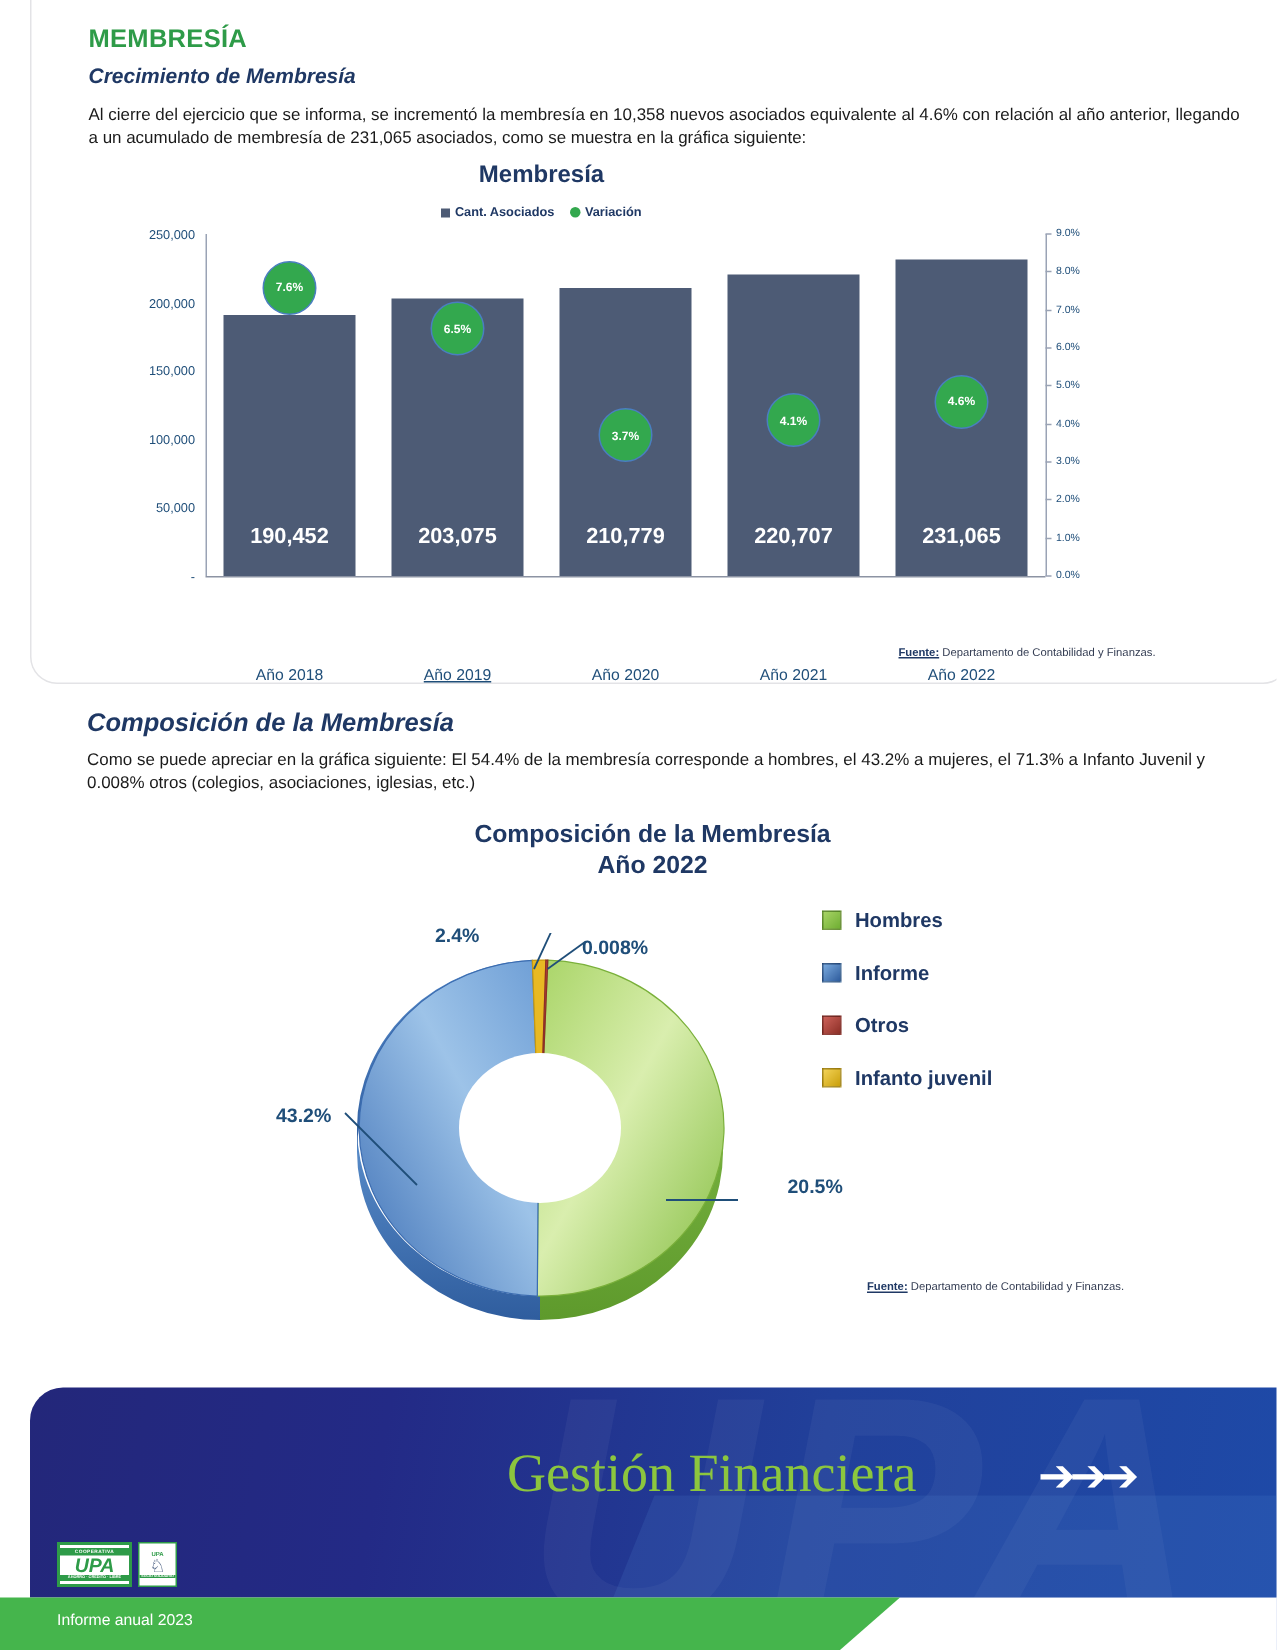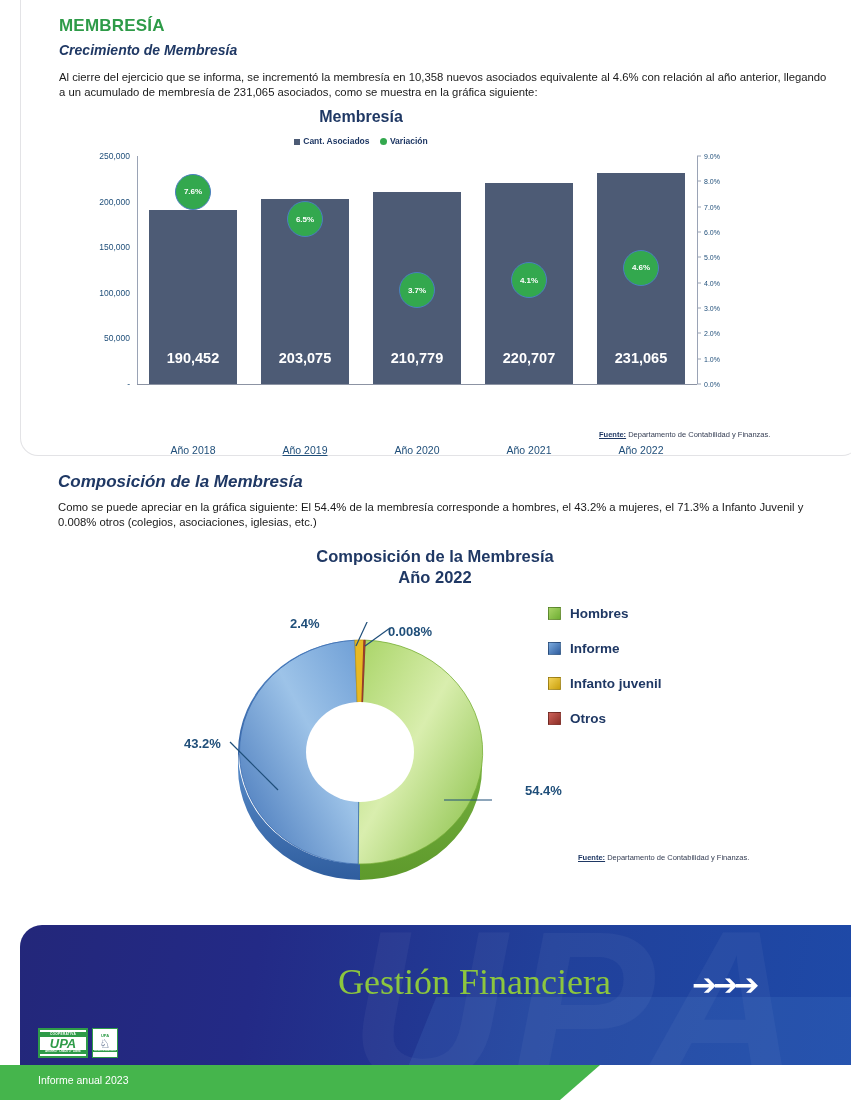--- a/index.html
+++ b/index.html
@@ -302,21 +302,21 @@
 
   <div class="chart2">
     <div class="ch2-title">
       <div>Composición de la Membresía</div>
       <div>Año 2022</div>
     </div>
 
     <span class="lbl" style="left:110px; top:70px;">2.4%</span>
     <span class="lbl" style="left:208px; top:78px;">0.008%</span>
     <span class="lbl" style="left:4px;   top:190px;">43.2%</span>
-    <span class="lbl" style="left:345px; top:237px;">54.4%</span>
+    <span class="lbl" style="left:345px; top:237px;">20.5%</span>
 
     <div class="donut-wrap">
       <svg width="280" height="270" viewBox="0 0 280 270">
         <defs>
           <linearGradient id="gGreen" x1="0" y1="0" x2="1" y2="1">
             <stop offset="0%" stop-color="#a8d466"></stop>
             <stop offset="45%" stop-color="#d9eeae"></stop>
             <stop offset="100%" stop-color="#84bd41"></stop>
           </linearGradient>
           <linearGradient id="gGreenSide" x1="0" y1="0" x2="0" y2="1">
@@ -361,26 +361,26 @@
     <div class="legend2">
       <div class="row">
         <span class="sw" style="background:linear-gradient(135deg,#a8d466,#6fae33);"></span>
         <span class="tx">Hombres</span>
       </div>
       <div class="row">
         <span class="sw" style="background:linear-gradient(135deg,#7aaade,#2f5d9e);"></span>
         <span class="tx">Informe</span>
       </div>
       <div class="row">
+        <span class="sw" style="background:linear-gradient(135deg,#cc6159,#8d2f27);"></span>
+        <span class="tx">Otros</span>
+      </div>
+      <div class="row">
         <span class="sw" style="background:linear-gradient(135deg,#f3d357,#caa00c);"></span>
         <span class="tx">Infanto juvenil</span>
-      </div>
-      <div class="row">
-        <span class="sw" style="background:linear-gradient(135deg,#cc6159,#8d2f27);"></span>
-        <span class="tx">Otros</span>
       </div>
     </div>
   </div>
 
   <div class="source src2"><b>Fuente:</b><span> Departamento de Contabilidad y Finanzas.</span></div>
 
   <div class="banner">
     <div class="wm">UPA</div>
     <div class="swoosh"></div>
     <div class="banner-title">Gestión Financiera</div>

